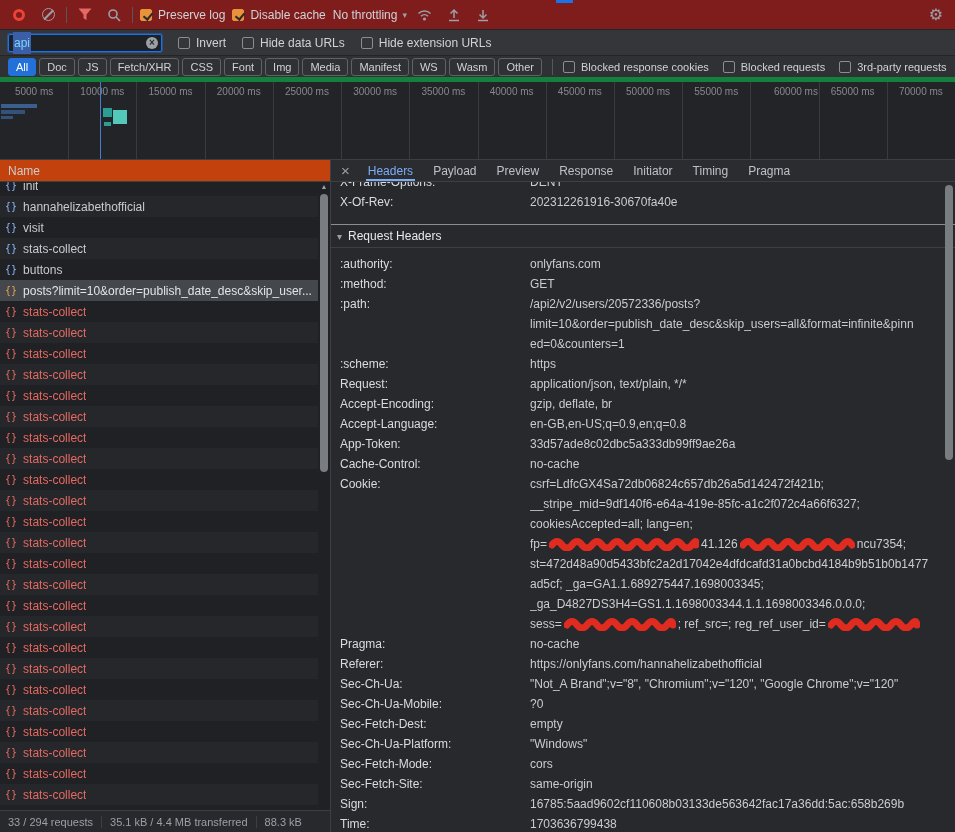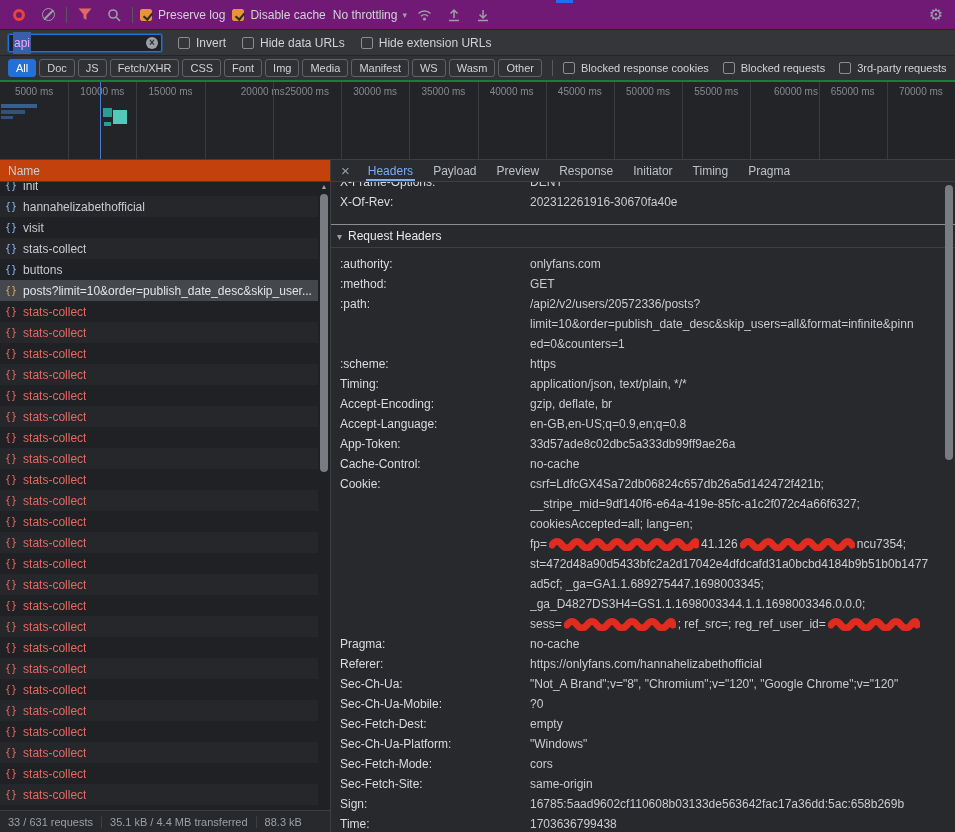--- a/index.html
+++ b/index.html
@@ -1,21 +1,21 @@
 <!DOCTYPE html>
 <html><head>
 <meta charset="utf-8">
 <style>
   *{box-sizing:border-box;margin:0;padding:0}
   html,body{background:#202124;overflow:hidden}
   .app{position:relative;width:955px;height:832px;background:#202124;color:#cdcdcd;
        font-family:"Liberation Sans",sans-serif;font-size:12px;overflow:hidden;
        display:flex;flex-direction:column}
   
-  .toolbar{flex:0 0 30px;background:#701a75;border-bottom:1px solid #242528;
+  .toolbar{flex:0 0 30px;background:#7f1d1d;border-bottom:1px solid #242528;
            display:flex;align-items:center;gap:7px;padding:0 8px;position:relative}
   .icon-btn{width:22px;height:20px;display:flex;align-items:center;justify-content:center;cursor:pointer}
   .record-dot{width:12px;height:12px;border:3px solid #ec4337;border-radius:50%}
   .clear-icon{width:13px;height:13px;border:1.5px solid #9aa0a6;border-radius:50%;position:relative}
   .clear-icon::after{content:"";position:absolute;left:-1px;top:4.5px;width:13px;height:1.5px;
                      background:#9aa0a6;transform:rotate(-45deg)}
   .vdiv{width:1px;height:16px;background:#55585c;flex:0 0 1px}
   .cb{display:flex;align-items:center;gap:6px;cursor:pointer}
   .cbbox{width:12px;height:12px;border:1px solid #8a8d91;border-radius:2px;position:relative;background:transparent;flex:0 0 12px}
   .cbbox.checked{background:#e8923a;border-color:#e8923a}
@@ -26,26 +26,26 @@
   .caret{color:#9aa0a6;font-size:9px}
   .gear{color:#9aa0a6;font-size:16px;line-height:16px}
   .top-blue{position:absolute;left:556px;top:0;width:17px;height:3px;background:#1a73e8}
   .spacer-flex{flex:1}
   
   .filter-row{flex:0 0 26px;background:#35363a;border-bottom:1px solid #242528;
               display:flex;align-items:center;gap:16px;padding:0 8px}
   .filter-input{position:relative;width:154px;height:18px;background:#202124;border:1px solid #1a73e8;
                 box-shadow:0 0 0 1px rgba(26,115,232,.45);border-radius:2px;display:flex;
                 align-items:center;padding:0 18px 0 4px;cursor:text}
-  .seltext{background:#3a5fa8;color:#f0abfc;padding:4px 1px;line-height:14px}
+  .seltext{background:#3a5fa8;color:#7dd3fc;padding:4px 1px;line-height:14px}
   .clearx{position:absolute;right:3px;top:2px;width:12px;height:12px;border-radius:50%;
           background:#9aa0a6;color:#2a2b2e;font-size:10px;font-weight:bold;line-height:12px;
           text-align:center;cursor:pointer}
   
-  .chips-row{flex:0 0 26px;background:#303134;border-bottom:2px solid #15803d;
+  .chips-row{flex:0 0 26px;background:#303134;border-bottom:5px solid #15803d;
              display:flex;align-items:center;gap:10px;padding:0 8px}
   .chips{display:flex;align-items:center;gap:3px}
   .chip{padding:2px 7px;border:1px solid #5f6368;border-radius:3px;font-size:11px;
         color:#d0d2d5;white-space:nowrap;cursor:pointer}
   .chip.sel{background:#2370d8;border-color:#2370d8;color:#fff}
   .chips-cbs{display:flex;align-items:center;gap:14px}
   .chips-cbs .cblabel{font-size:11px}
   
   .timeline{flex:0 0 78px;position:relative;background:#232428;border-bottom:1px solid #3c4043;overflow:hidden}
   .tick{position:absolute;top:4px;font-size:10px;color:#85898e;text-align:center;white-space:nowrap}
@@ -211,21 +211,21 @@
       </span>
   </div>
 
   <div class="timeline">
       <div class="tick" style="left: 0px; width: 68.2143px;">5000 ms</div>
       <div class="gline" style="left: 68.2143px;"></div>
       <div class="tick" style="left: 68.2143px; width: 68.2143px;">10000 ms</div>
       <div class="gline" style="left: 136.429px;"></div>
       <div class="tick" style="left: 136.429px; width: 68.2143px;">15000 ms</div>
       <div class="gline" style="left: 204.643px;"></div>
-      <div class="tick" style="left: 204.643px; width: 68.2143px; margin-left: 24px;">20000 ms</div>
+      <div class="tick" style="left: 204.643px; width: 68.2143px;">20000 ms</div>
       <div class="gline" style="left: 272.857px;"></div>
       <div class="tick" style="left: 272.857px; width: 68.2143px;">25000 ms</div>
       <div class="gline" style="left: 341.071px;"></div>
       <div class="tick" style="left: 341.071px; width: 68.2143px;">30000 ms</div>
       <div class="gline" style="left: 409.286px;"></div>
       <div class="tick" style="left: 409.286px; width: 68.2143px;">35000 ms</div>
       <div class="gline" style="left: 477.5px;"></div>
       <div class="tick" style="left: 477.5px; width: 68.2143px;">40000 ms</div>
       <div class="gline" style="left: 545.714px;"></div>
       <div class="tick" style="left: 545.714px; width: 68.2143px;">45000 ms</div>
@@ -377,21 +377,21 @@
           </div>
           <div class="req error">
             <span class="rlabel">stats-collect</span>
           </div>
         </div>
       <div class="vsb">
         <span class="sb-arrow">▲</span>
         <span class="thumb"></span>
       </div>
       <div class="summary">
-          <span>33 / 631 requests</span>
+          <span>33 / 294 requests</span>
           <span class="sdiv"></span>
           <span>35.1 kB / 4.4 MB transferred</span>
           <span class="sdiv"></span>
           <span>88.3 kB</span>
         </div>
     </div>
 
     <div class="details">
       <div class="tabbar">
         <span class="closex">×</span>
@@ -442,21 +442,21 @@
               <div class="line"><span>ed=0&amp;counters=1</span></div>
             </span>
           </div>
           <div class="hdr-row">
             <span class="hname">:scheme:</span>
             <span class="hval">
               <div class="line"><span>https</span></div>
             </span>
           </div>
           <div class="hdr-row">
-            <span class="hname">Timing:</span>
+            <span class="hname">Request:</span>
             <span class="hval">
               <div class="line"><span>application/json, text/plain, */*</span></div>
             </span>
           </div>
           <div class="hdr-row">
             <span class="hname">Accept-Encoding:</span>
             <span class="hval">
               <div class="line"><span>gzip, deflate, br</span></div>
             </span>
           </div>

